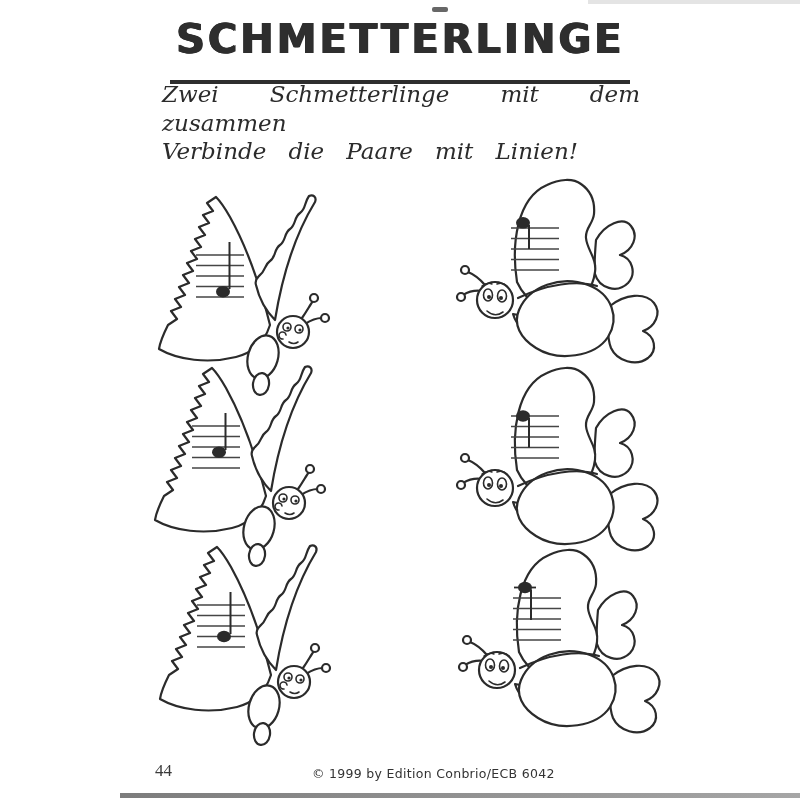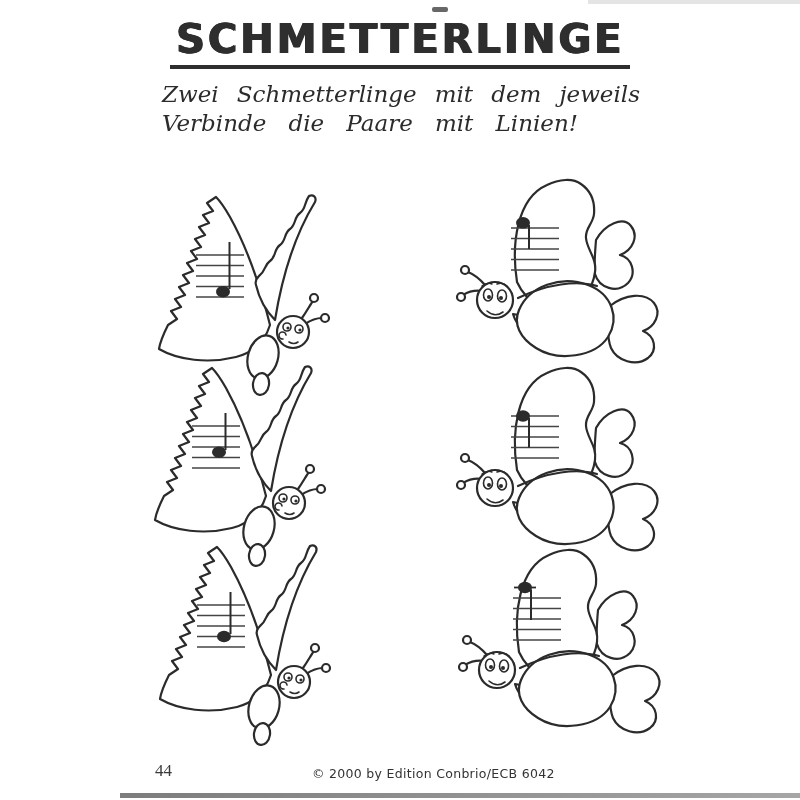--- a/index.html
+++ b/index.html
@@ -1,21 +1,21 @@
 <!DOCTYPE html>
 <html><head>
 <meta charset="utf-8">
 <style>
   html,body{margin:0;padding:0;background:#fff;}
   #page{position:relative;width:800px;height:800px;background:#ffffff;overflow:hidden;
         font-family:"DejaVu Sans",sans-serif;color:#2b2b2b;}
   
   .title-wrap{position:absolute;top:16px;left:0;right:0;text-align:center;}
   .title{display:inline-block;font-family:"DejaVu Sans",sans-serif;font-weight:900;
-         font-size:40px;letter-spacing:3px;color:#2e2e2e;padding:0 6px 3px 6px;
+         font-size:40px;letter-spacing:3px;color:#2e2e2e;padding:0 6px 18px 6px;
          border-bottom:4px solid #2e2e2e;
          text-shadow:1.1px 0 0 currentColor,-0.4px 0 0 currentColor;}
   
   .instructions{position:absolute;left:162px;top:80px;font-family:"DejaVu Serif",serif;
                 font-style:italic;font-size:23px;line-height:28.5px;color:#2b2b2b;}
   .instr-line{text-align:justify;text-align-last:justify;}
   .instr-line.w1{width:478px;}
   .instr-line.w2{width:416px;}
   
   .bf{position:absolute;}
@@ -99,21 +99,21 @@
         <line x1="0" y1="42" x2="48" y2="42"></line>
       </g>
     </defs>
   </svg>
 
   <div class="title-wrap">
     <span class="title">SCHMETTERLINGE</span>
   </div>
 
   <div class="instructions">
-    <div class="instr-line w1">Zwei Schmetterlinge mit dem jeweils</div>
+    <div class="instr-line w1">Zwei Schmetterlinge mit dem zusammen</div>
     <div class="instr-line w2">Verbinde die Paare mit Linien!</div>
   </div>
 
   <div class="bf" style="left:158px;top:183px">
     <svg width="190" height="215" viewBox="0 0 190 215">
       <use href="#bf-left-shape"></use>
       <g transform="translate(38,72)">
         <use href="#staff-lines-shape"></use>
         <line x1="16" x2="38" stroke="#2b2b2b" stroke-width="1.8" y1="-10.5" y2="-10.5" visibility="hidden"></line>
         <line x1="33.5" x2="33.5" stroke="#2b2b2b" stroke-width="2" y1="34" y2="-13"></line>
@@ -176,19 +176,19 @@
       <g transform="translate(56,50)">
         <use href="#staff-lines-shape"></use>
         <line x1="1" x2="23" stroke="#2b2b2b" stroke-width="1.8" y1="-10.5" y2="-10.5" visibility="visible"></line>
         <line x1="18" x2="18" stroke="#2b2b2b" stroke-width="2" y1="-8.5" y2="22"></line>
         <ellipse cx="12" rx="7" ry="5.8" fill="#2b2b2b" cy="-10.5"></ellipse>
       </g>
     </svg>
   </div>
 
   <div class="page-number">44</div>
-  <div class="copyright">© 2000 by Edition Conbrio/ECB 6042</div>
+  <div class="copyright">© 1999 by Edition Conbrio/ECB 6042</div>
 
   <div class="artifact-top"></div>
   <div class="artifact-top-right"></div>
   <div class="artifact-bottom"></div>
 
 </div>
 
 </body></html>

